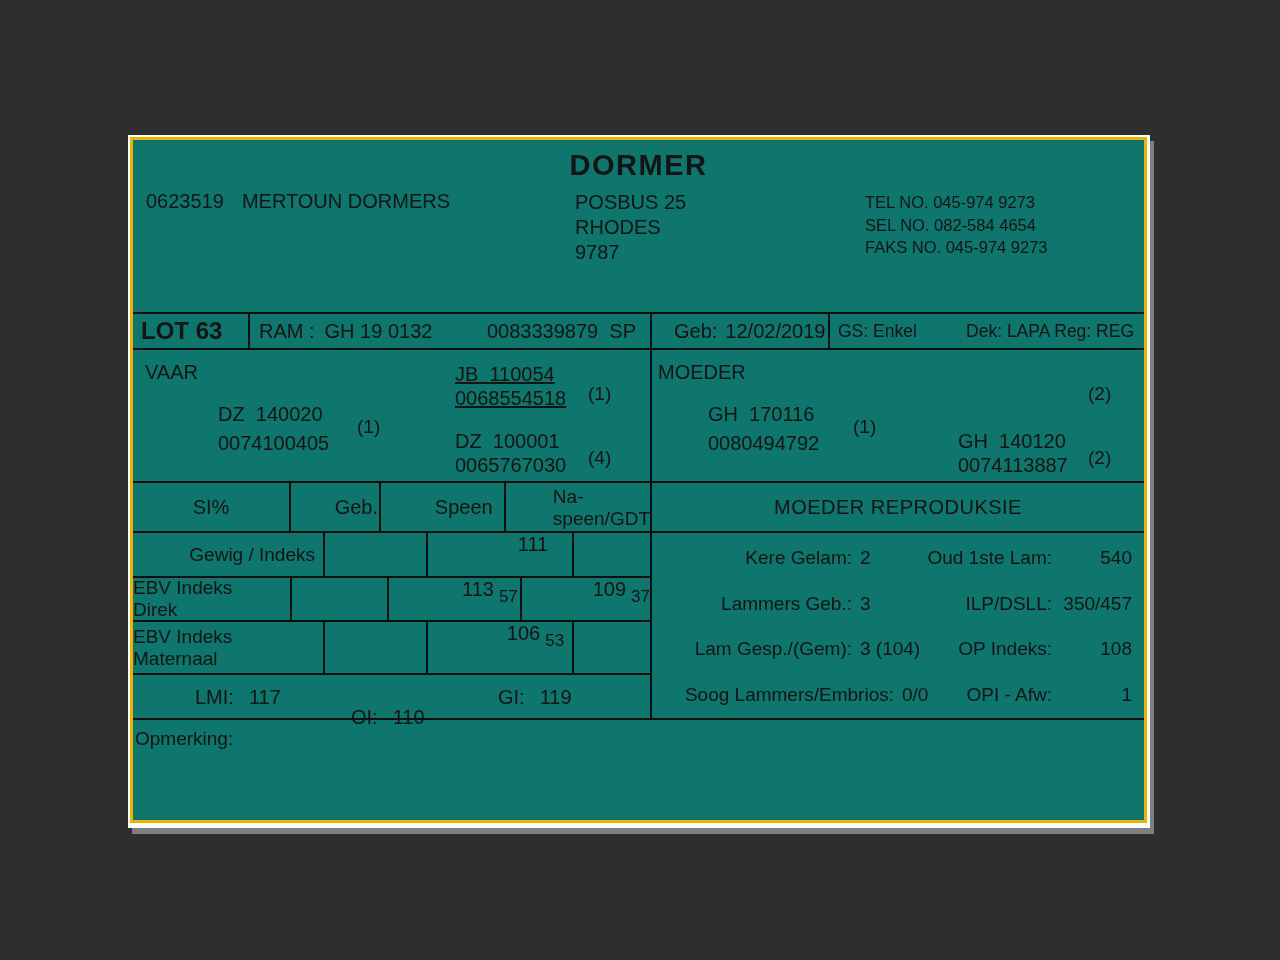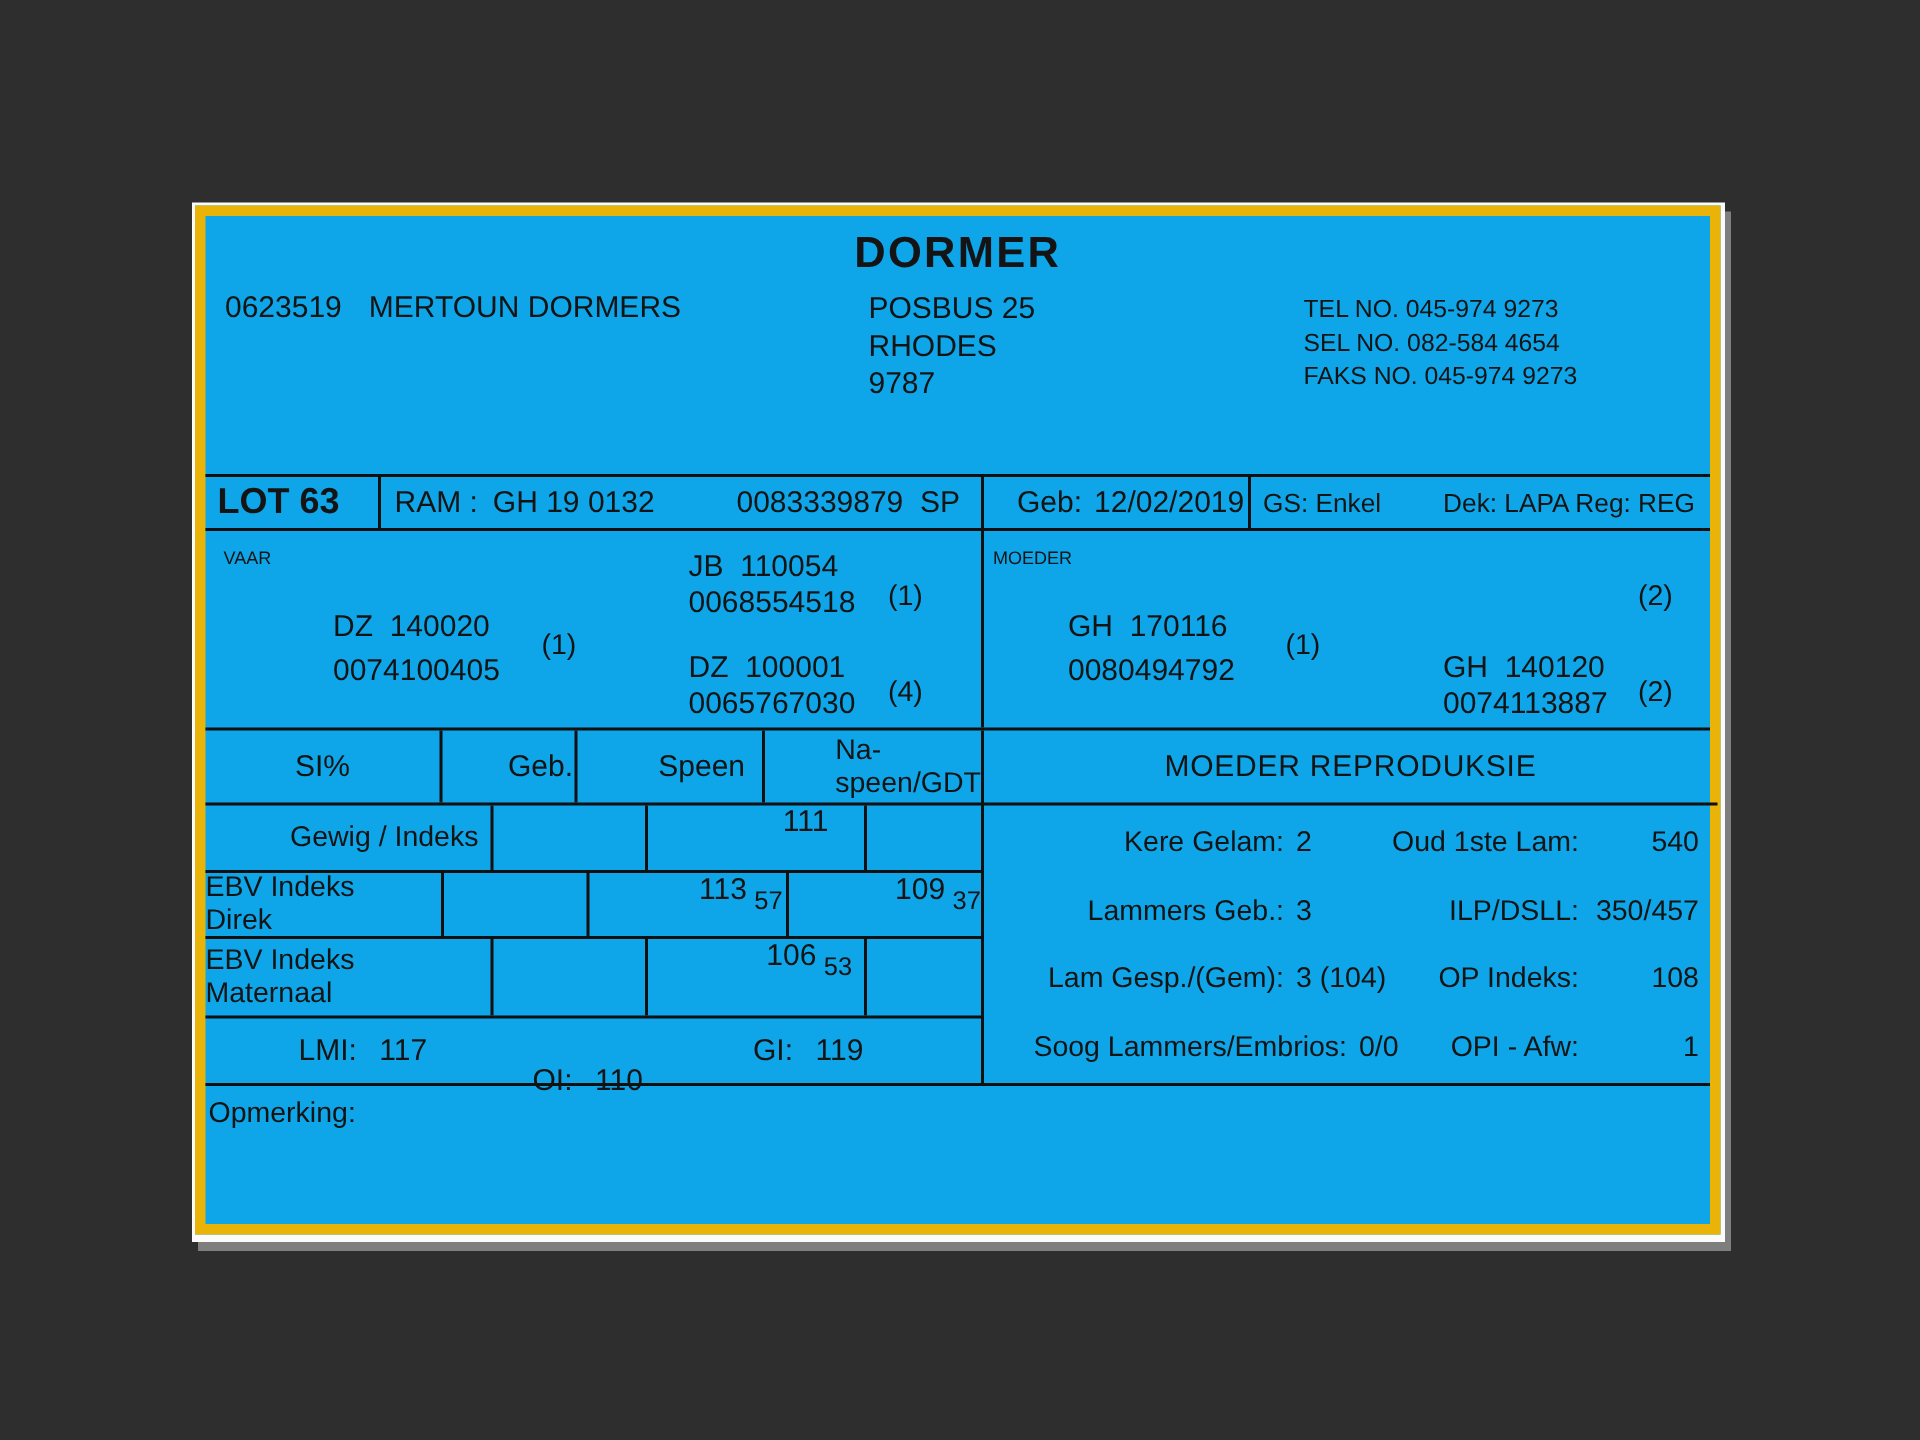--- a/index.html
+++ b/index.html
@@ -16,23 +16,23 @@
   
   .card {
     position: absolute; left: 128px; top: 135px;
     width: 1022px; height: 693px;
     background: #fbfbfb;
     padding: 2px 3px 5px 2px;
     box-shadow: 4px 6px 0 0 #7e7e7e;
   }
   .inner {
     width: 100%; height: 100%;
-    border: 7px solid #eab308;
+    border: 3px solid #eab308;
     display: flex; flex-direction: column;
-    background: #0ea5e9;
+    background: #0f766e;
   }
 
   
   .hdr { height: 172px; position: relative; }
   .hdr-title {
     text-align: center; font-size: 29px; font-weight: bold;
     letter-spacing: 1.5px; padding-top: 9px;
   }
   .hdr-left {
     position: absolute; left: 13px; top: 50px;
@@ -72,29 +72,29 @@
   .gs-cell {
     flex: 1; display: flex; align-items: center; justify-content: space-between;
     padding: 0 10px 0 8px; font-size: 17.5px;
   }
 
   
   .ped { height: 133px; display: flex; border-bottom: 2px solid #101010; }
   .ped-half { position: relative; height: 100%; }
   .ped-sire { width: 519px; border-right: 2px solid #101010; }
   .ped-dam { flex: 1; }
-  .ped-label { position: absolute; left: 12px; top: 11px; font-size: 12px; }
+  .ped-label { position: absolute; left: 12px; top: 11px; font-size: 20px; }
   .ped-dam .ped-label { left: 6px; }
   .ped-id, .ped-reg { white-space: pre; }
   .ped-parent { position: absolute; left: 85px; top: 50px; font-size: 20px; line-height: 29px; }
   .ped-dam .ped-parent { left: 56px; }
   .ped-parent-count { position: absolute; left: 224px; top: 66px; font-size: 19px; }
   .ped-dam .ped-parent-count { left: 201px; }
   .ped-gp { position: absolute; font-size: 20px; line-height: 24px; }
-  .ped-gp1 { left: 322px; top: 12px; }
+  .ped-gp1 { left: 322px; top: 12px; text-decoration: underline; }
   .ped-gp2 { left: 322px; top: 79px; }
   .ped-dam .ped-gp1, .ped-dam .ped-gp2 { left: 306px; }
   .ped-count { font-size: 19px; }
   .ped-gp1-count { position: absolute; left: 455px; top: 33px; }
   .ped-gp2-count { position: absolute; left: 455px; top: 97px; }
   .ped-dam .ped-gp1-count, .ped-dam .ped-gp2-count { left: 436px; }
 
   
   .bottom { height: 235px; display: flex; }
   .bottom-left { width: 519px; border-right: 2px solid #101010; display: flex; flex-direction: column; }

